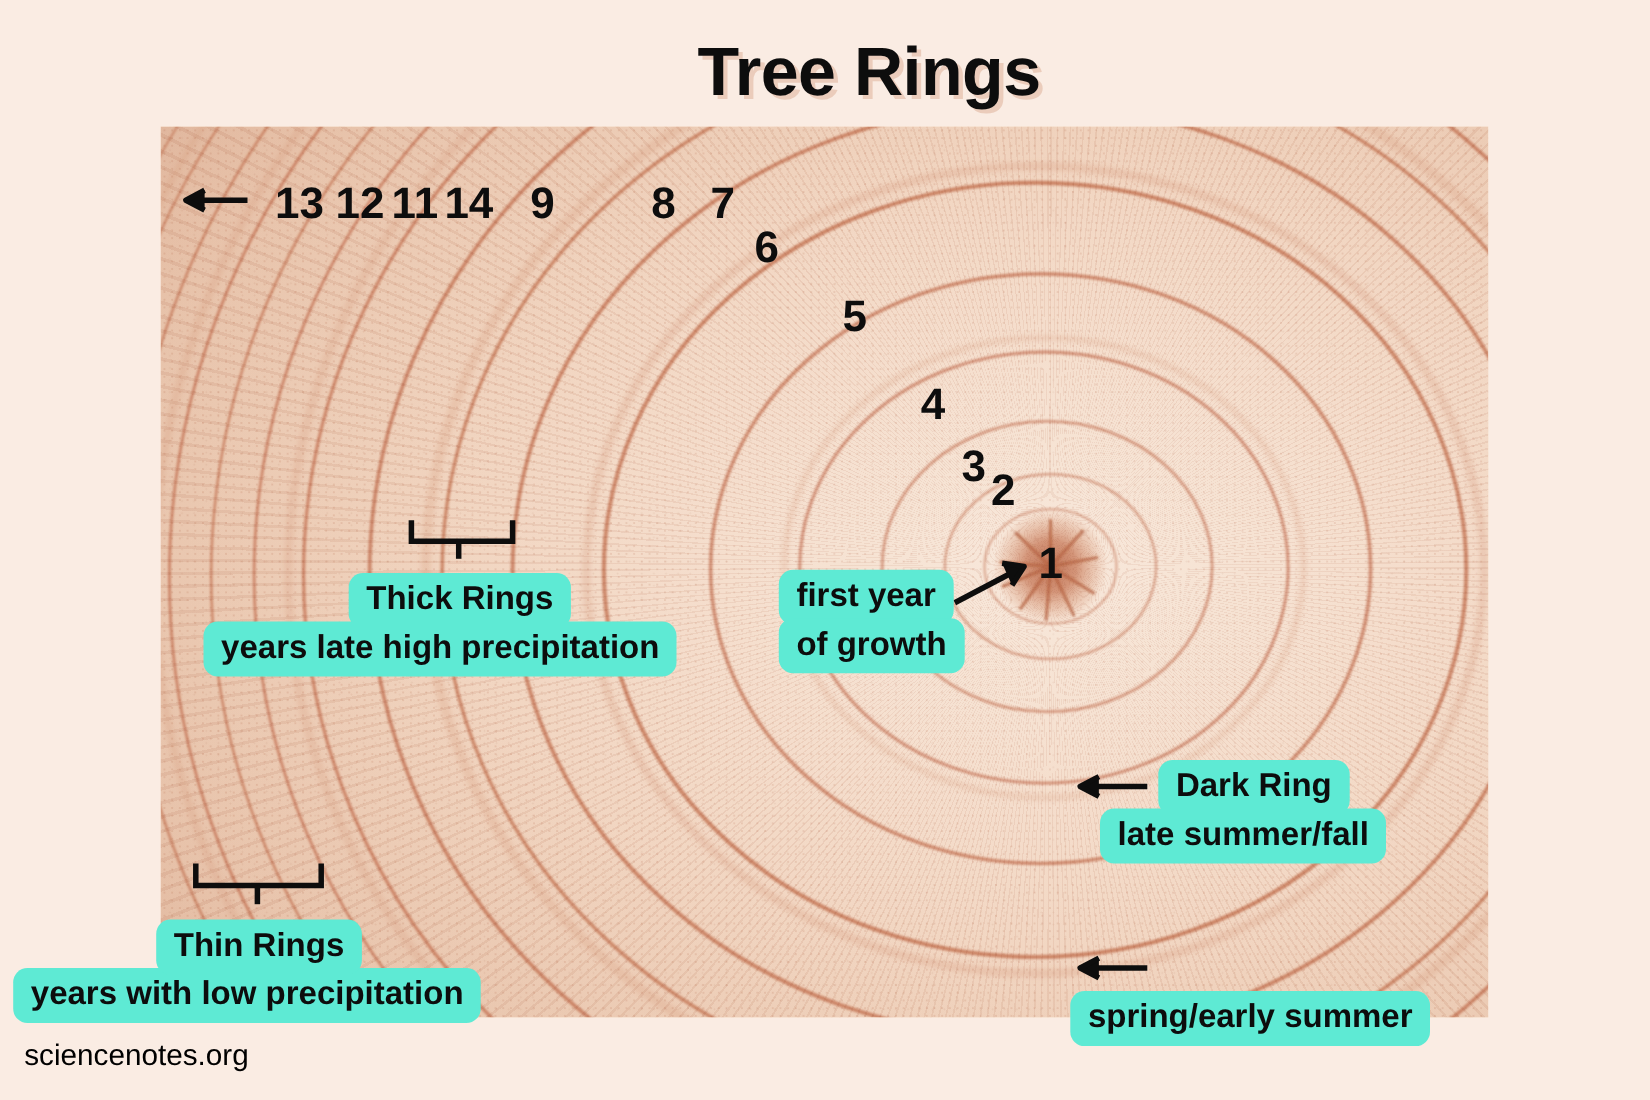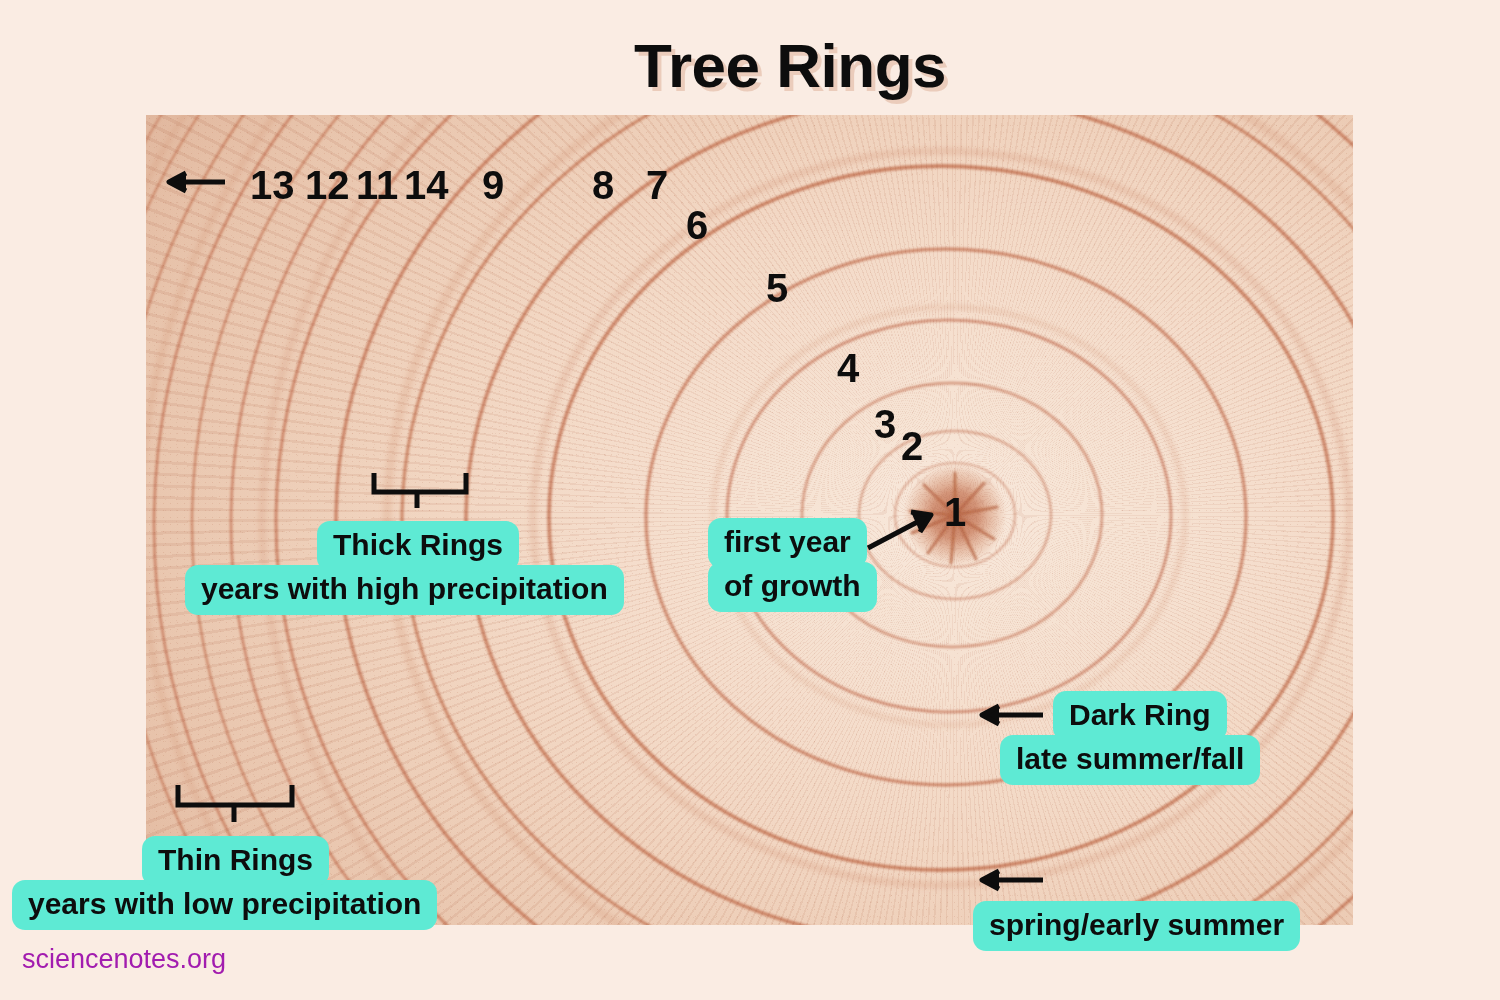--- a/index.html
+++ b/index.html
@@ -80,21 +80,21 @@
     padding:9px 16px 11px 16px;
     white-space:nowrap;
   }
 
   
   .ovl{position:absolute;left:0;top:0;width:1500px;height:1000px;pointer-events:none;}
 
   
   .credit{
     position:absolute;left:22px;top:944px;
-    font-size:27px;color:#a21caf;font-weight:normal;
+    font-size:27px;color:#000000;font-weight:normal;
   }
 </style>
 </head>
 <body>
 
 <div id="page">
 
   <div class="title">Tree Rings</div>
 
   <div class="photo">
@@ -218,21 +218,21 @@
         <polyline points="178,785 178,805 292,805 292,785"></polyline>
         <line x1="234" y1="805" x2="234" y2="822"></line>
       </g>
     </g>
   </svg>
 
   <div class="lbl" style="left:708px;top:518px">first year</div>
   <div class="lbl" style="left:708px;top:562px">of growth</div>
 
   <div class="lbl" style="left:317px;top:521px">Thick Rings</div>
-  <div class="lbl" style="left:185px;top:565px">years with high precipitation</div>
+  <div class="lbl" style="left:185px;top:565px">years late high precipitation</div>
 
   <div class="lbl" style="left:12px;top:880px">years with low precipitation</div>
   <div class="lbl" style="left:142px;top:836px">Thin Rings</div>
 
   <div class="lbl" style="left:1053px;top:691px">Dark Ring</div>
   <div class="lbl" style="left:1000px;top:735px">late summer/fall</div>
 
   <div class="lbl" style="left:973px;top:901px">spring/early summer</div>
 
   <div class="credit">sciencenotes.org</div>

